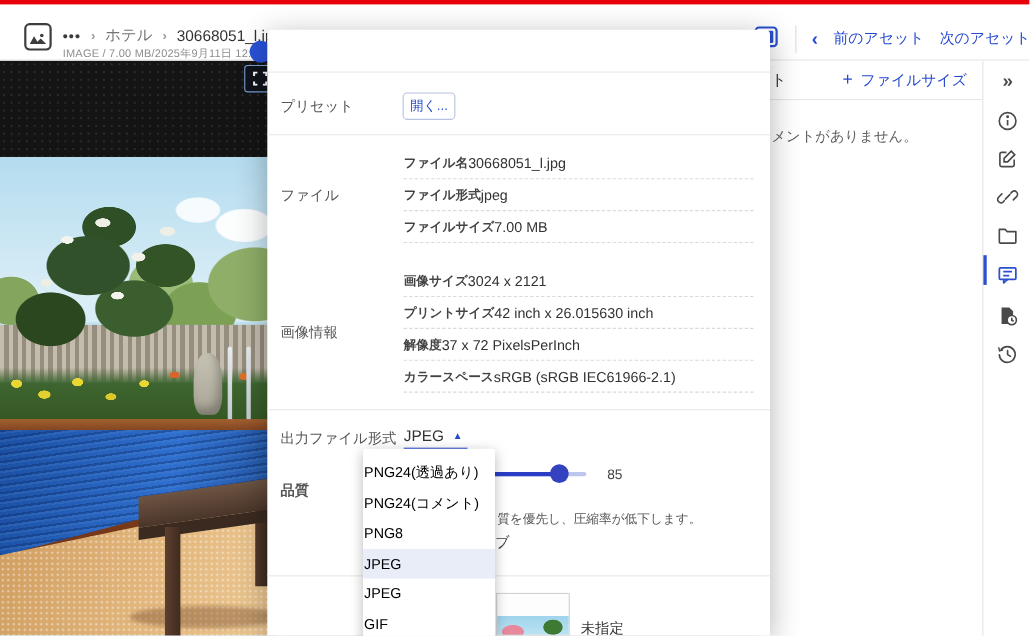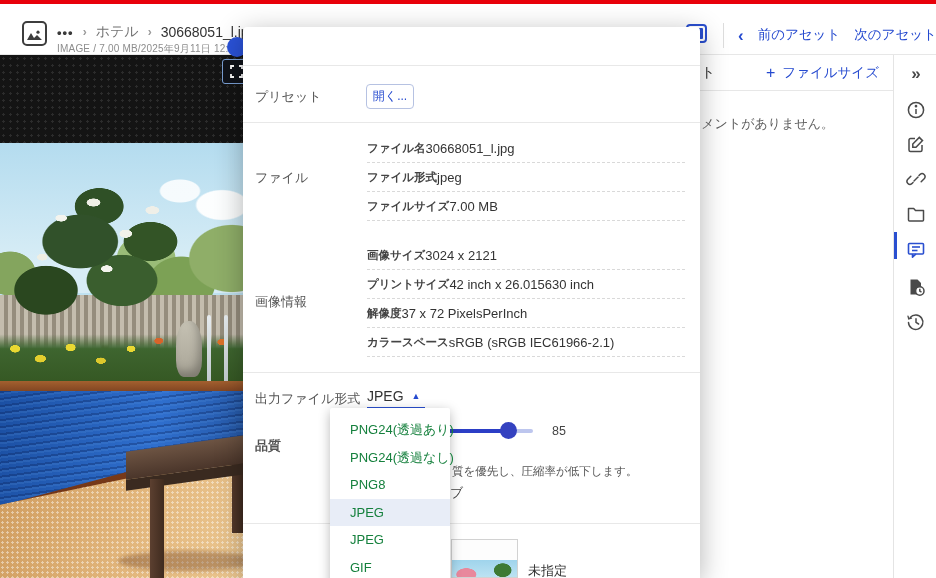--- a/index.html
+++ b/index.html
@@ -146,21 +146,21 @@
   #crop-thumb { left:208px; top:512px; width:67px; height:39px; border:1px solid #d2d2d2; background:#fdfdfd; z-index:3; }
   #crop-thumb-img { position:absolute; left:0; bottom:0; width:100%; height:17px; background:
     radial-gradient(16px 10px at 22% 85%, #e8889c 0 60%, transparent 65%),
     radial-gradient(14px 11px at 78% 60%, #3e7a34 0 60%, transparent 65%),
     linear-gradient(#9fd4ec,#bce2f2); }
   #crop-value { left:285px; top:535px; font-size:13px; color:#333; z-index:3; }
 
   
   #fmt-dropdown { position:absolute; left:87px; top:381px; width:120px; height:186px; background:#fff;
     box-shadow:0 3px 12px rgba(0,0,0,.28); border-radius:2px; padding-top:8px; z-index:50; }
-  .opt { height:27.5px; line-height:27.5px; padding-left:20px; font-size:13px; color:#15803d; cursor:pointer; white-space:nowrap; }
+  .opt { height:27.5px; line-height:27.5px; padding-left:1px; font-size:13px; color:#000000; cursor:pointer; white-space:nowrap; }
   .opt.selected { background:#e8edf7; }
 </style>
 </head>
 <body>
 
 <div class="abs" id="redbar"></div>
 <div class="abs" id="header">
   <div class="abs" id="asset-type-icon">
     <svg width="15" height="10" viewBox="0 0 15 10">
         <path d="M0 10 L4 3 L7 8 L10 5 L15 10 Z" fill="#3d3d3d"></path>
@@ -338,19 +338,19 @@
   <div class="m" id="prog-frag">ブ</div>
   <div class="m hline" id="m-sep4"></div>
 
   <div class="m" id="crop-thumb">
     <div id="crop-thumb-img"></div>
   </div>
   <div class="m" id="crop-value">未指定</div>
 
   <div id="fmt-dropdown">
     <div class="opt">PNG24(透過あり)</div>
-    <div class="opt">PNG24(透過なし)</div>
+    <div class="opt">PNG24(コメント)</div>
     <div class="opt">PNG8</div>
     <div class="opt selected">JPEG</div>
     <div class="opt">JPEG</div>
     <div class="opt">GIF</div>
   </div>
 </div>
 
 </body></html>

